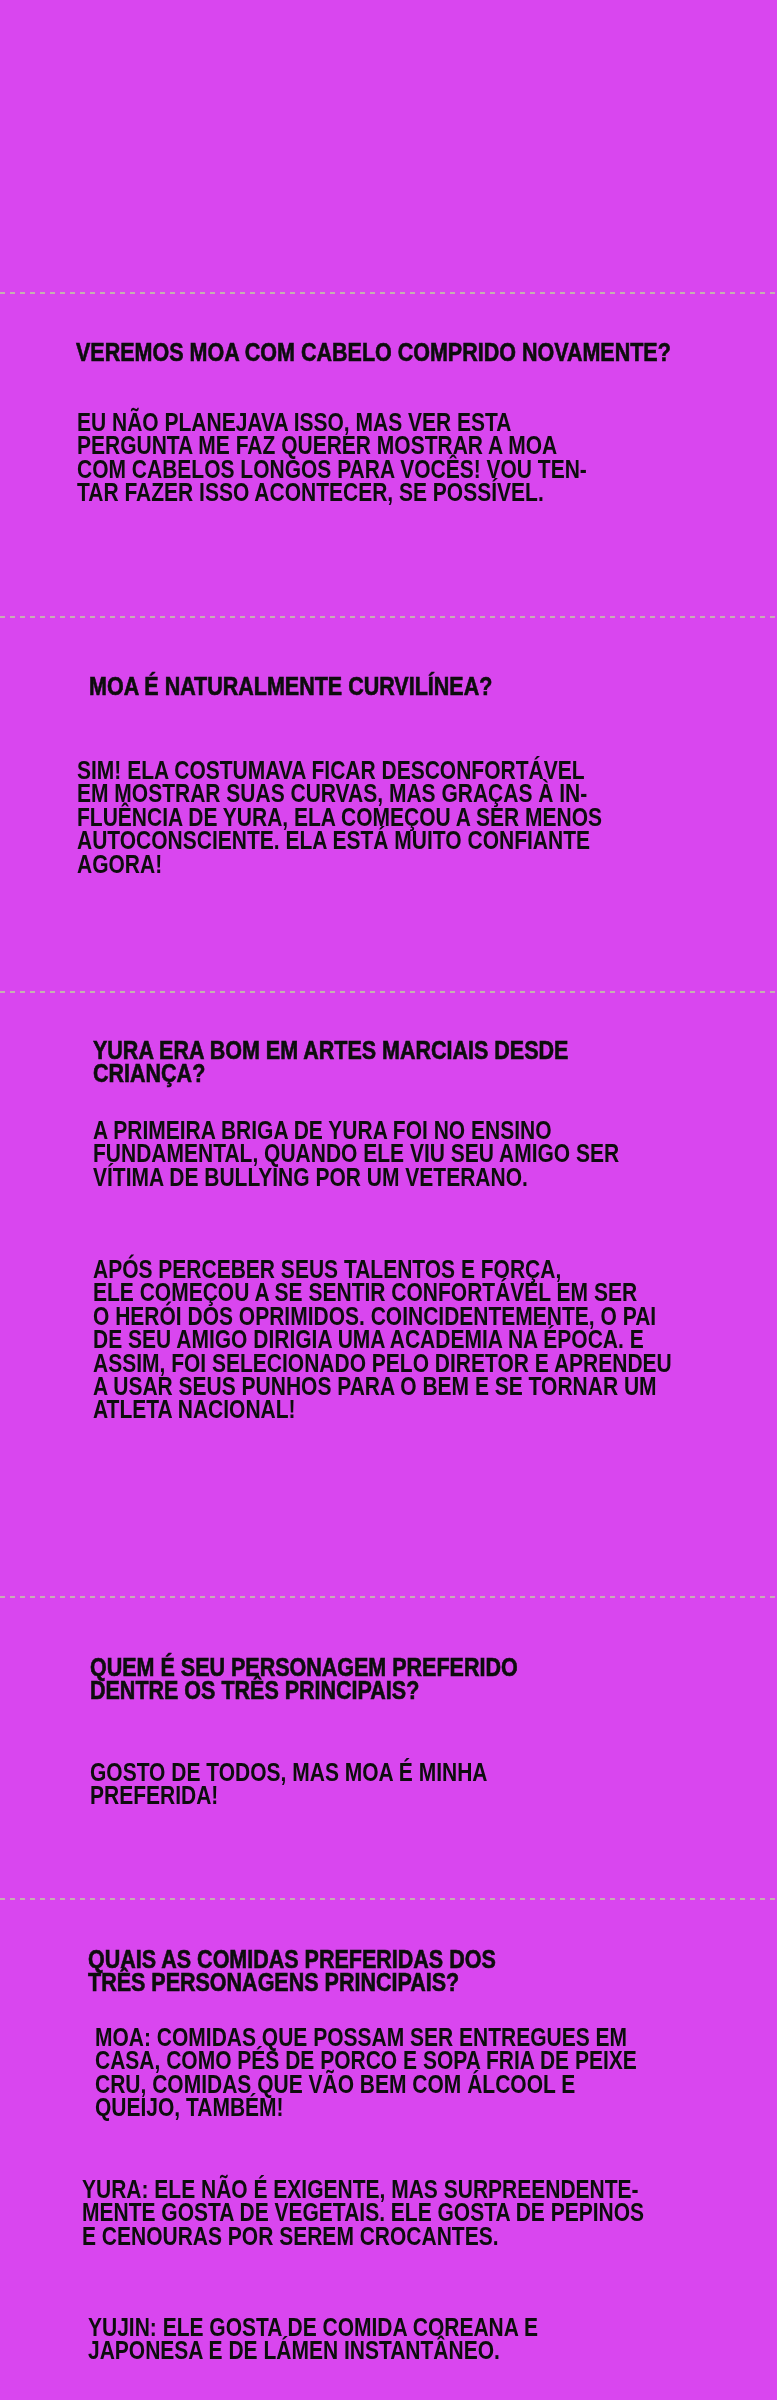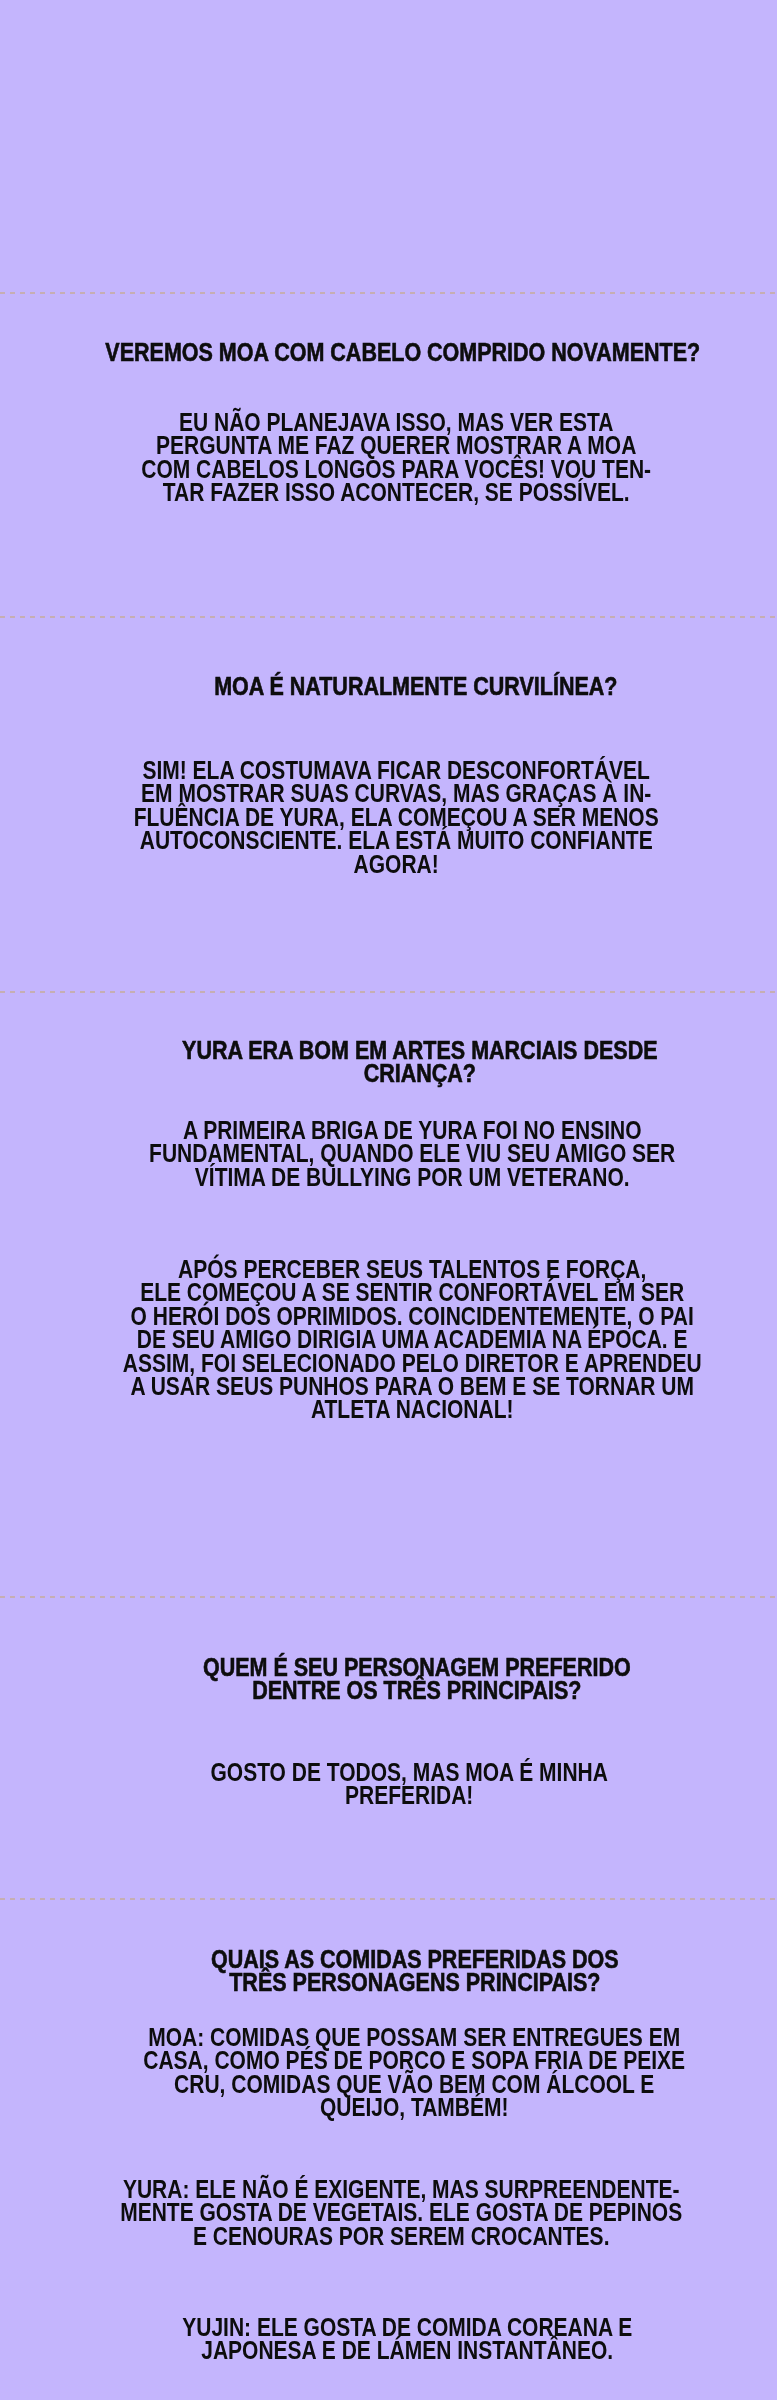--- a/index.html
+++ b/index.html
@@ -10,22 +10,21 @@
     width: 777px;
     height: 2400px;
     background: #ffffff;
     overflow: hidden;
     position: relative;
     font-family: "Liberation Sans", "DejaVu Sans", sans-serif;
   }
   .page {
     position: absolute;
     inset: 0;
-    background: #c4b5fd;
-    text-align: center;
+    background: #d946ef;
   }
   .divider {
     position: absolute;
     left: 0;
     width: 777px;
     height: 2px;
     background: repeating-linear-gradient(
       to right,
       #c6aeb3 0px, #c6aeb3 5px,
       transparent 5px, transparent 10px

